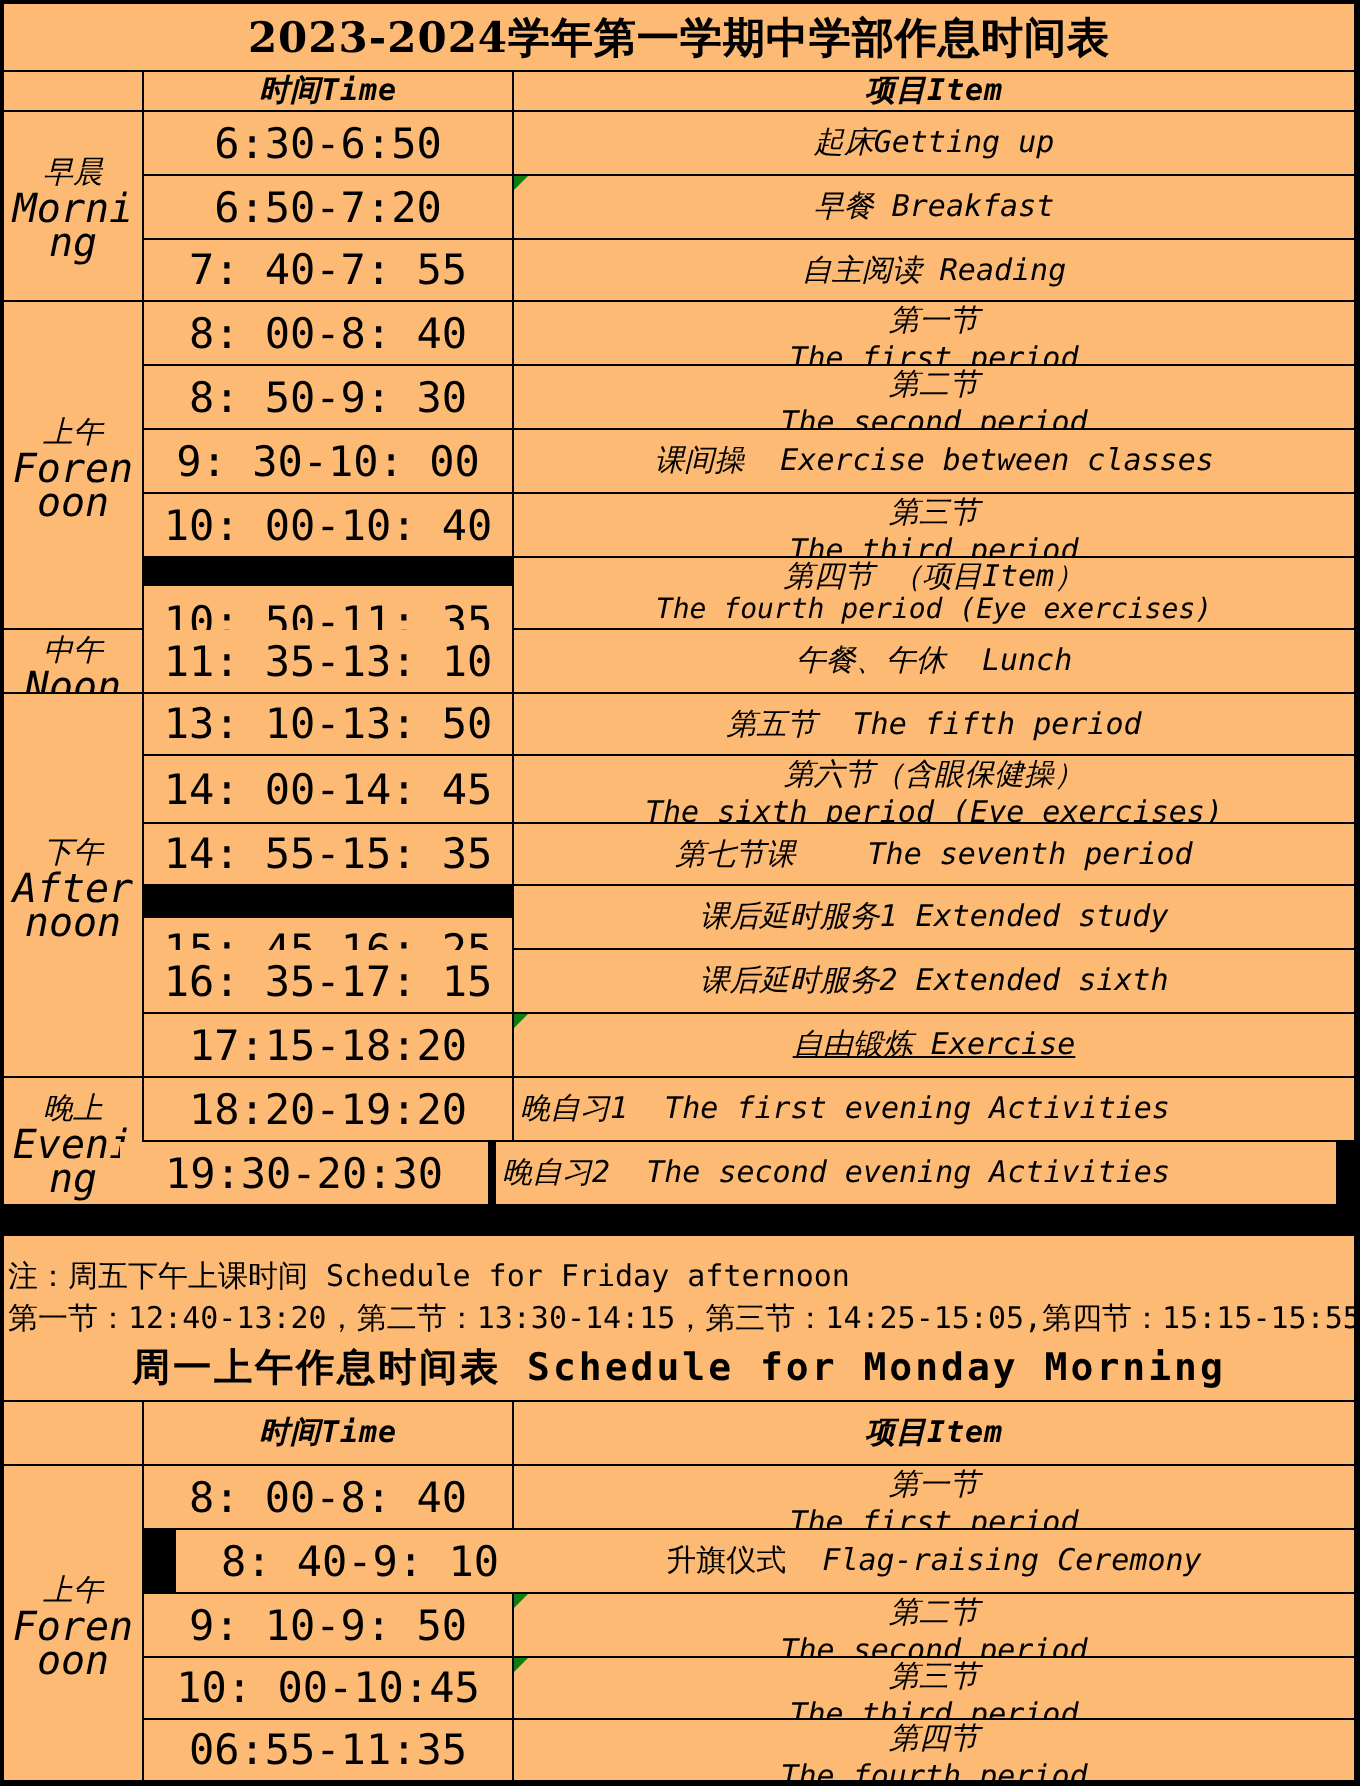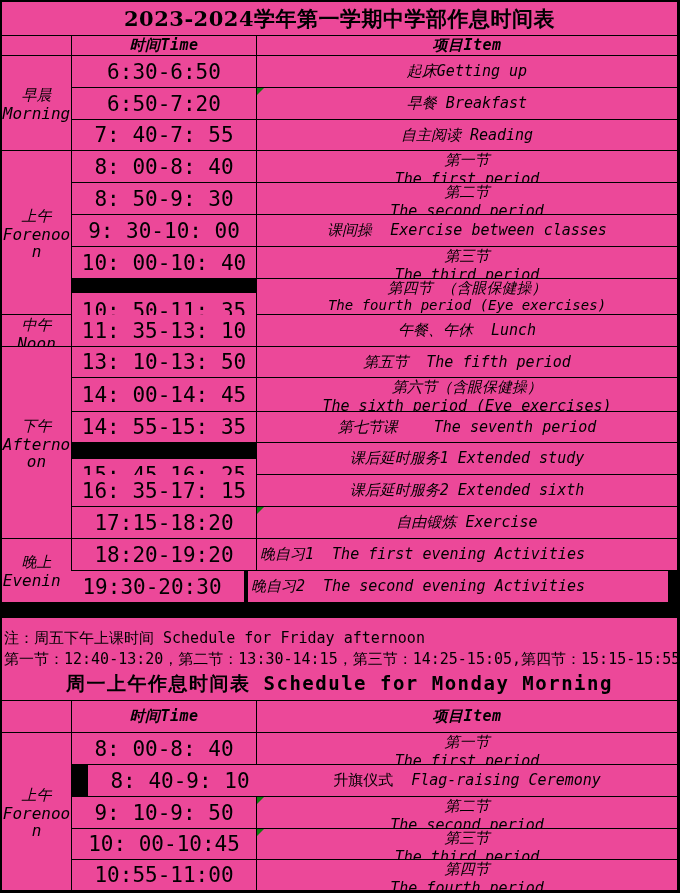--- a/index.html
+++ b/index.html
@@ -6,41 +6,41 @@
   #sheet{
     position:relative;
     width:680px;height:893px;
     background:var(--grid,#000);
     font-family:"DejaVu Sans Mono","Liberation Mono",monospace;
     color:#000;
     overflow:hidden;
   }
   .cell{
     position:absolute;
-    background:#ec4899;
+    background:#fdba74;
     box-sizing:border-box;
     overflow:hidden;
   }
   
   .c-col{display:flex;flex-direction:column;align-items:center;justify-content:center;text-align:center;}
   .c-top{justify-content:flex-start;}
   .c-center{display:flex;align-items:center;justify-content:center;}
   .c-left{display:flex;align-items:center;justify-content:flex-start;padding-left:3px;}
   
   .title1{font-family:"DejaVu Serif","Liberation Serif",serif;font-weight:bold;font-size:21px;letter-spacing:0.5px;}
   .title2{font-weight:bold;font-size:19px;letter-spacing:1.5px;white-space:pre;}
   .head-txt{font-style:italic;font-weight:bold;font-size:15px;letter-spacing:0.5px;}
   .time-txt{font-size:21px;white-space:pre;}
   .item-line{font-style:italic;font-size:15px;line-height:19px;white-space:pre;}
   .upright{font-style:normal;}
   .gap-left{margin-left:18px;}
   .fit .cn-line{line-height:18px;}
   .fit .en-line{font-size:14px;line-height:16px;}
   .cat-cn{font-style:italic;font-size:15px;line-height:20px;white-space:pre;}
-  .cat-en{font-style:italic;font-size:16px;line-height:17px;word-break:break-all;max-width:100%;text-align:center;}
+  .cat-en{font-style:italic;font-size:20px;line-height:17px;word-break:break-all;max-width:100%;text-align:center;}
   .note-cell{padding:10px 2px 0 2px;margin-top:13px;}
   .note-line{font-size:15px;line-height:21px;white-space:pre;}
   .marker{
     position:absolute;left:0;top:0;width:0;height:0;
     border-top:7px solid var(--marker,#0f7d0f);
     border-right:7px solid transparent;
   }
 </style>
 </head>
 <body>
@@ -113,21 +113,21 @@
       <div class="time-txt">10: 00-10: 40</div>
     </div>
     <div class="cell c-col c-top" style="left: 257px; top: 247px; width: 420px; height: 31px;">
       <div class="item-line cn-line">第三节</div>
       <div class="item-line en-line">The third period</div>
     </div>
     <div class="cell c-center" style="left: 72px; top: 293px; width: 184px; height: 35px;">
       <div class="time-txt">10: 50-11: 35</div>
     </div>
     <div class="cell c-col c-top fit" style="left: 257px; top: 279px; width: 420px; height: 35px;">
-      <div class="item-line cn-line">第四节 （含眼保健操）</div>
+      <div class="item-line cn-line">第四节 （项目Item）</div>
       <div class="item-line en-line">The fourth period (Eye exercises)</div>
     </div>
     <div class="cell c-center" style="left: 72px; top: 315px; width: 184px; height: 31px;">
       <div class="time-txt">11: 35-13: 10</div>
     </div>
     <div class="cell c-col" style="left: 257px; top: 315px; width: 420px; height: 31px;">
       <div class="item-line">午餐、午休  Lunch</div>
     </div>
     <div class="cell c-center" style="left: 72px; top: 347px; width: 184px; height: 30px;">
       <div class="time-txt">13: 10-13: 50</div>
@@ -156,21 +156,21 @@
     </div>
     <div class="cell c-center" style="left: 72px; top: 475px; width: 184px; height: 31px;">
       <div class="time-txt">16: 35-17: 15</div>
     </div>
     <div class="cell c-col" style="left: 257px; top: 475px; width: 420px; height: 31px;">
       <div class="item-line">课后延时服务2 Extended sixth</div>
     </div>
     <div class="cell c-center" style="left: 72px; top: 507px; width: 184px; height: 31px;">
       <div class="time-txt">17:15-18:20</div>
     </div>
-    <div class="cell c-col" style="left: 257px; top: 507px; width: 420px; height: 31px;">
+    <div class="cell c-col" style="left: 257px; top: 507px; width: 420px; height: 31px; text-decoration: underline;">
       <div class="item-line">自由锻炼 Exercise</div>
       <div class="marker"></div>
     </div>
     <div class="cell c-center" style="left: 72px; top: 539px; width: 184px; height: 31px;">
       <div class="time-txt">18:20-19:20</div>
     </div>
     <div class="cell c-left" style="left: 257px; top: 539px; width: 420px; height: 31px;">
       <div class="item-line">晚自习1  The first evening Activities</div>
     </div>
     <div class="cell c-center" style="left: 60px; top: 571px; width: 184px; height: 31px;">
@@ -215,19 +215,19 @@
     </div>
     <div class="cell c-center" style="left: 72px; top: 829px; width: 184px; height: 30px;">
       <div class="time-txt">10: 00-10:45</div>
     </div>
     <div class="cell c-col c-top" style="left: 257px; top: 829px; width: 420px; height: 30px;">
       <div class="item-line cn-line">第三节</div>
       <div class="item-line en-line">The third period</div>
       <div class="marker"></div>
     </div>
     <div class="cell c-center" style="left: 72px; top: 860px; width: 184px; height: 30px;">
-      <div class="time-txt">10:55-11:00</div>
+      <div class="time-txt">06:55-11:35</div>
     </div>
     <div class="cell c-col c-top" style="left: 257px; top: 860px; width: 420px; height: 30px;">
       <div class="item-line cn-line">第四节</div>
       <div class="item-line en-line">The fourth period</div>
     </div>
   </div>
 
 </body></html>

